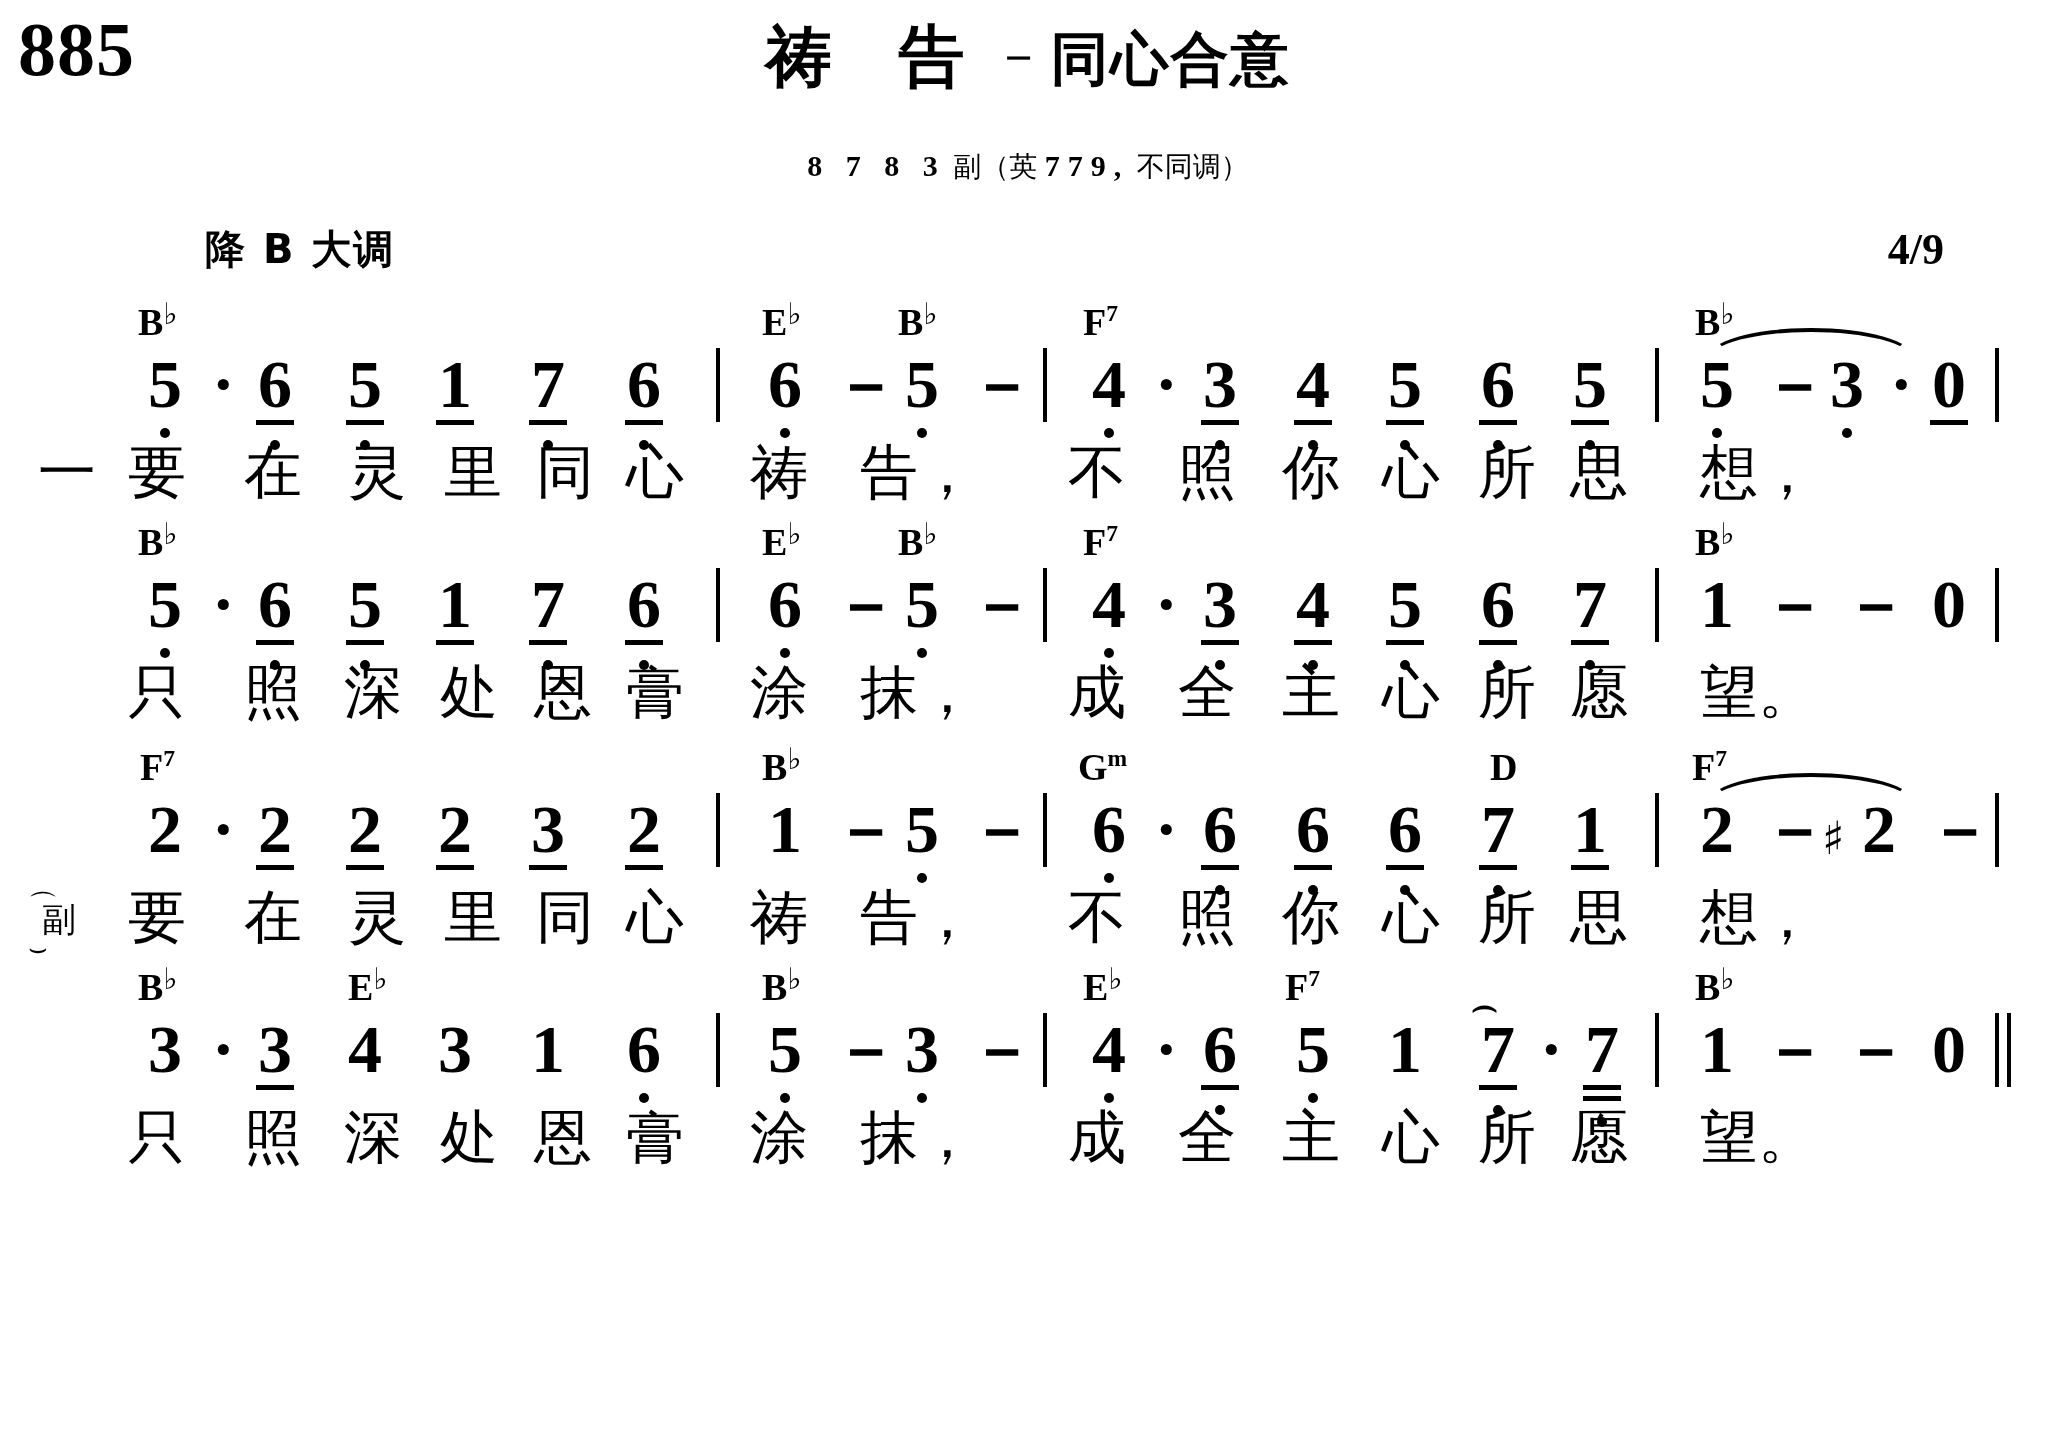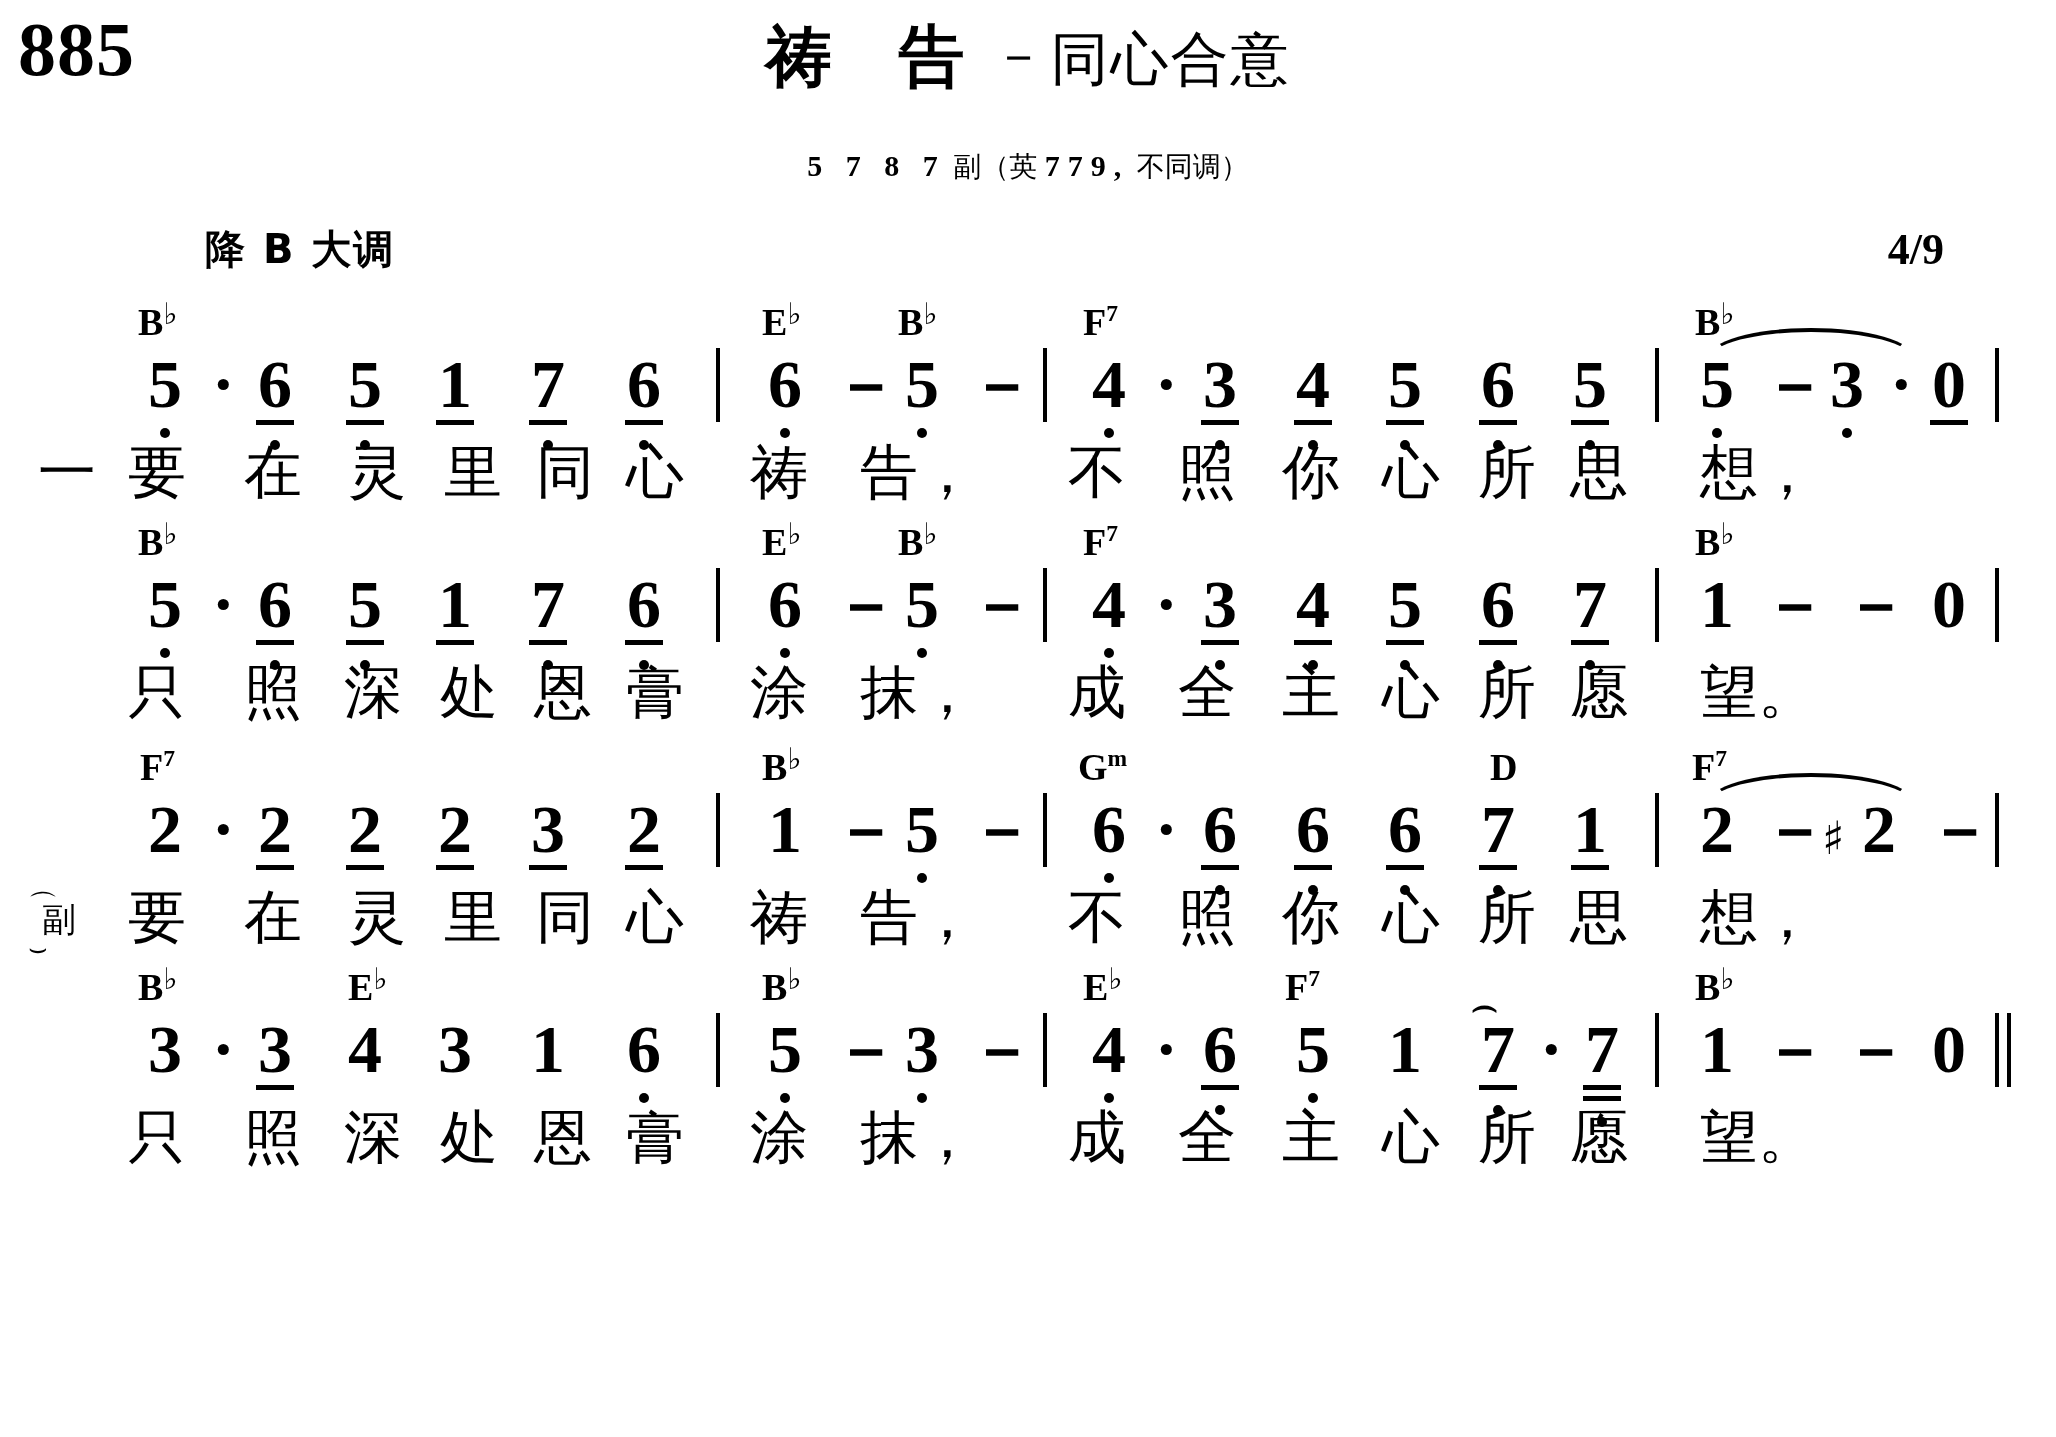--- a/index.html
+++ b/index.html
@@ -51,21 +51,21 @@
   .title-dash {
     font-family: "DejaVu Sans", sans-serif;
     font-weight: normal;
     font-size: 52px;
     padding: 0 6px;
     position: relative;
     top: -6px;
   }
   .title-sub {
     font-family: "DejaVu Sans", sans-serif;
-    font-weight: normal;
+    font-weight: bold;
     font-size: 58px;
     letter-spacing: 2px;
   }
   .meter-row {
     position: absolute;
     left: 0;
     right: 0;
     top: 148px;
     text-align: center;
     font-family: "Liberation Serif", serif;
@@ -253,21 +253,21 @@
 
 <div class="page">
 
   <div class="hymn-number">885</div>
 
   <div class="title-row">
     <span class="title-main">祷  告</span><span class="title-dash">－</span><span class="title-sub">同心合意</span>
   </div>
 
   <div class="meter-row">
-    <span class="num">5 7 8 7</span>
+    <span class="num">8 7 8 3</span>
     <span class="cn">副（英</span>
     <span class="num">779,</span>
     <span class="cn">不同调）</span>
   </div>
 
   <div class="key-sig">降 B 大调</div>
   <div class="time-sig">4/9</div>
 
   <div id="systems-root">
       <div class="system" style="top: 300px;">

